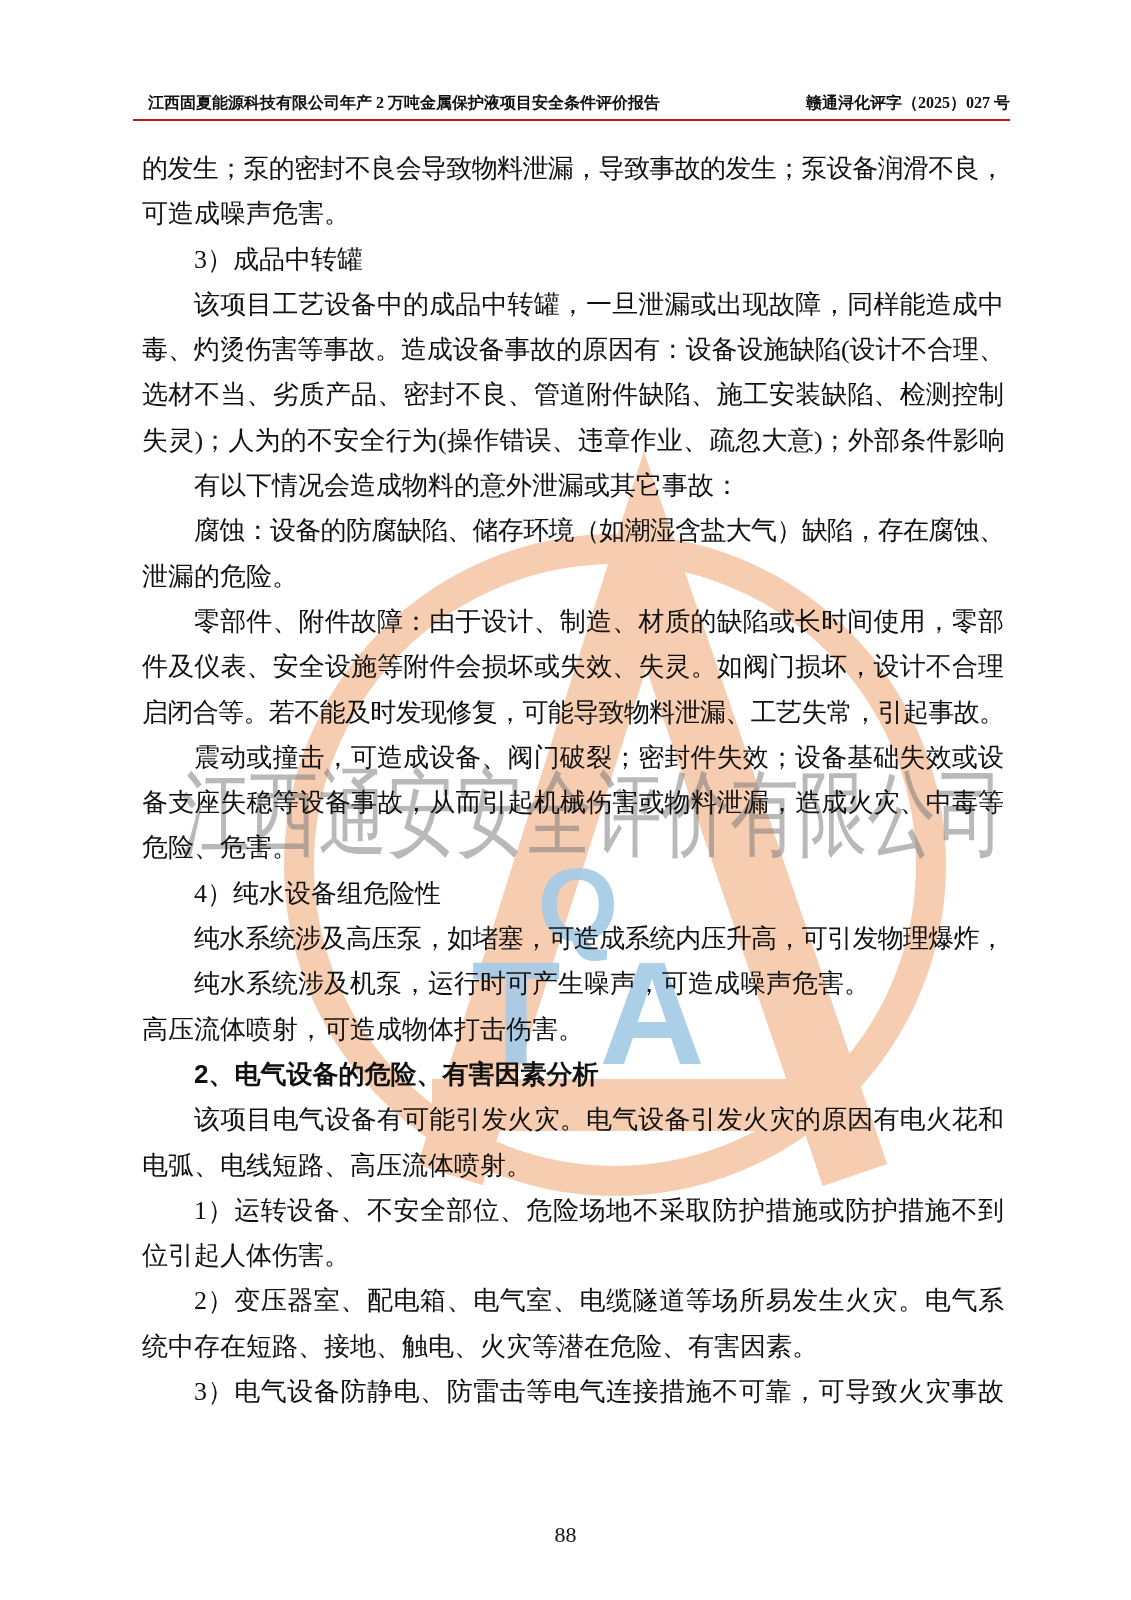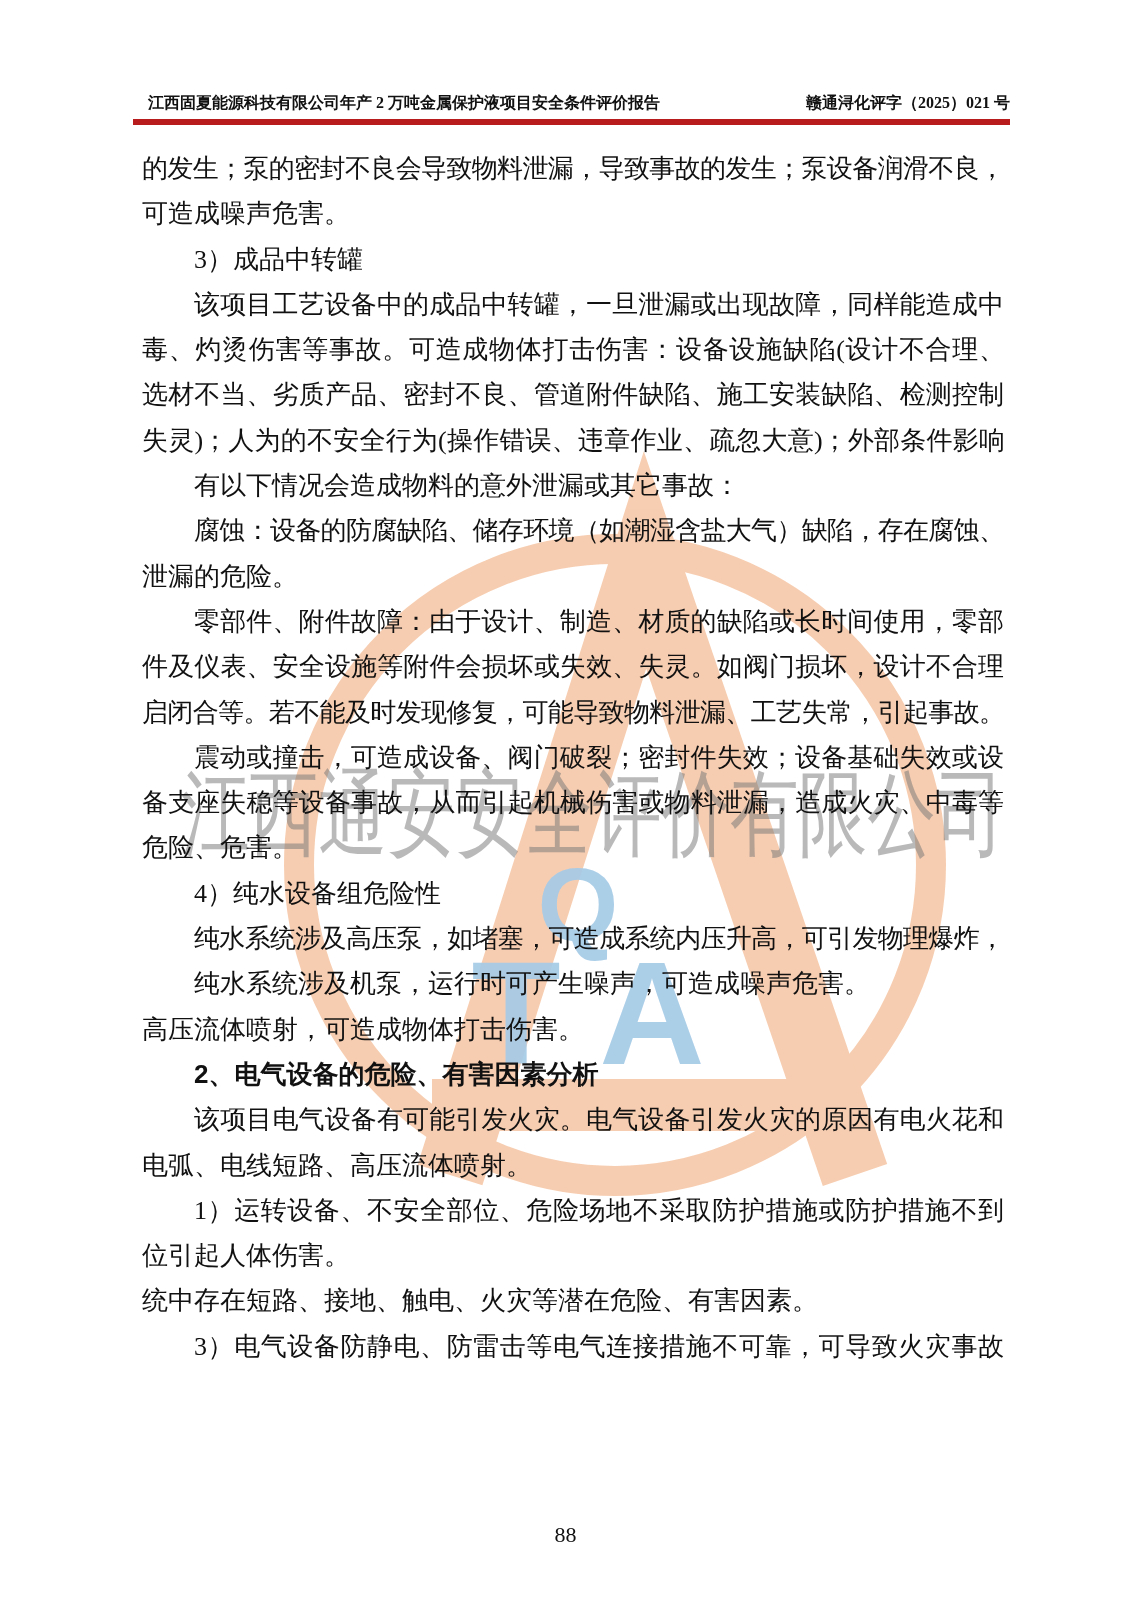--- a/index.html
+++ b/index.html
@@ -20,21 +20,21 @@
     font-size:94px; line-height:100px; white-space:nowrap;
     color:rgba(120,120,120,0.52);
     transform:scaleX(0.73); transform-origin:left top;
     letter-spacing:0;
     font-family:"Liberation Serif","DejaVu Serif",serif;
   }
 
   
   .hdr {
     position:absolute; left:133px; top:93px; width:877px; z-index:3;
-    border-bottom:6px solid #b91c1c;
+    border-bottom:2px solid #b91c1c;
     padding-bottom:5px;
     display:flex; justify-content:space-between; align-items:flex-end;
     font-size:16px; font-weight:600; white-space:nowrap;
   }
   .hdr-left { margin-left:15px; }
 
   
   .doc-body {
     position:absolute; left:142px; top:146px; width:862px; z-index:3;
     font-size:26px;
@@ -72,48 +72,49 @@
       <text x="578" y="941" font-size="104">Q</text>
       <text x="516" y="1064" font-size="146">T</text>
       <text x="652" y="1064" font-size="146">A</text>
     </g>
   </svg>
 
   <div class="wm-company">江西通安安全评价有限公司</div>
 
   <div class="hdr">
     <span class="hdr-left">江西固夏能源科技有限公司年产 2 万吨金属保护液项目安全条件评价报告</span>
-    <span class="hdr-right">赣通浔化评字（2025）021 号</span>
+    <span class="hdr-right">赣通浔化评字（2025）027 号</span>
   </div>
 
   <div class="doc-body" id="doc-body">
       <div class="bline fill tight">的发生；泵的密封不良会导致物料泄漏，导致事故的发生；泵设备润滑不良，</div>
       <div class="bline">可造成噪声危害。</div>
       <div class="bline indent">3）成品中转罐</div>
       <div class="bline fill indent">该项目工艺设备中的成品中转罐，一旦泄漏或出现故障，同样能造成中</div>
-      <div class="bline fill tight">毒、灼烫伤害等事故。可造成物体打击伤害：设备设施缺陷(设计不合理、</div>
+      <div class="bline fill tight">毒、灼烫伤害等事故。造成设备事故的原因有：设备设施缺陷(设计不合理、</div>
       <div class="bline fill">选材不当、劣质产品、密封不良、管道附件缺陷、施工安装缺陷、检测控制</div>
       <div class="bline fill tight">失灵)；人为的不安全行为(操作错误、违章作业、疏忽大意)；外部条件影响</div>
       <div class="bline indent">有以下情况会造成物料的意外泄漏或其它事故：</div>
       <div class="bline fill indent tight">腐蚀：设备的防腐缺陷、储存环境（如潮湿含盐大气）缺陷，存在腐蚀、</div>
       <div class="bline">泄漏的危险。</div>
       <div class="bline fill indent">零部件、附件故障：由于设计、制造、材质的缺陷或长时间使用，零部</div>
       <div class="bline fill">件及仪表、安全设施等附件会损坏或失效、失灵。如阀门损坏，设计不合理</div>
       <div class="bline fill tight">启闭合等。若不能及时发现修复，可能导致物料泄漏、工艺失常，引起事故。</div>
       <div class="bline fill indent">震动或撞击，可造成设备、阀门破裂；密封件失效；设备基础失效或设</div>
       <div class="bline fill">备支座失稳等设备事故，从而引起机械伤害或物料泄漏，造成火灾、中毒等</div>
       <div class="bline">危险、危害。</div>
       <div class="bline indent">4）纯水设备组危险性</div>
       <div class="bline fill indent tight">纯水系统涉及高压泵，如堵塞，可造成系统内压升高，可引发物理爆炸，</div>
       <div class="bline indent">纯水系统涉及机泵，运行时可产生噪声，可造成噪声危害。</div>
       <div class="bline">高压流体喷射，可造成物体打击伤害。</div>
       <div class="bline indent bold">2、电气设备的危险、有害因素分析</div>
       <div class="bline fill indent">该项目电气设备有可能引发火灾。电气设备引发火灾的原因有电火花和</div>
       <div class="bline">电弧、电线短路、高压流体喷射。</div>
       <div class="bline fill indent">1）运转设备、不安全部位、危险场地不采取防护措施或防护措施不到</div>
       <div class="bline">位引起人体伤害。</div>
+      <div class="bline fill indent">2）变压器室、配电箱、电气室、电缆隧道等场所易发生火灾。电气系</div>
       <div class="bline">统中存在短路、接地、触电、火灾等潜在危险、有害因素。</div>
       <div class="bline fill indent">3）电气设备防静电、防雷击等电气连接措施不可靠，可导致火灾事故</div>
     </div>
 
   <div class="pgnum">88</div>
 
 </div>
 
 </body></html>

